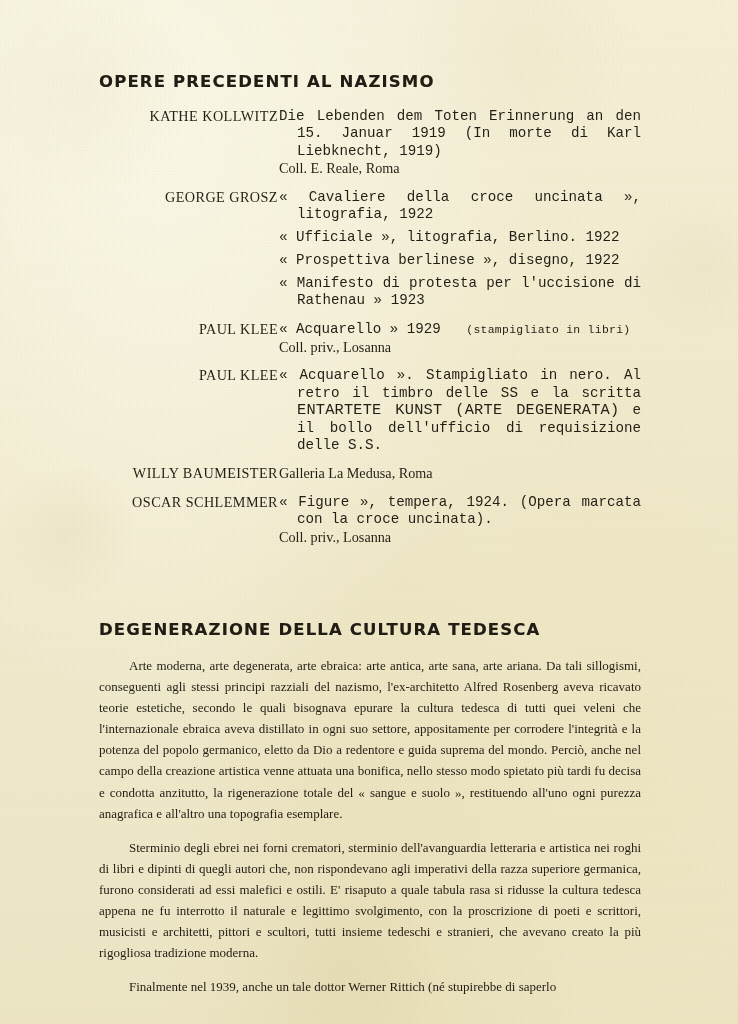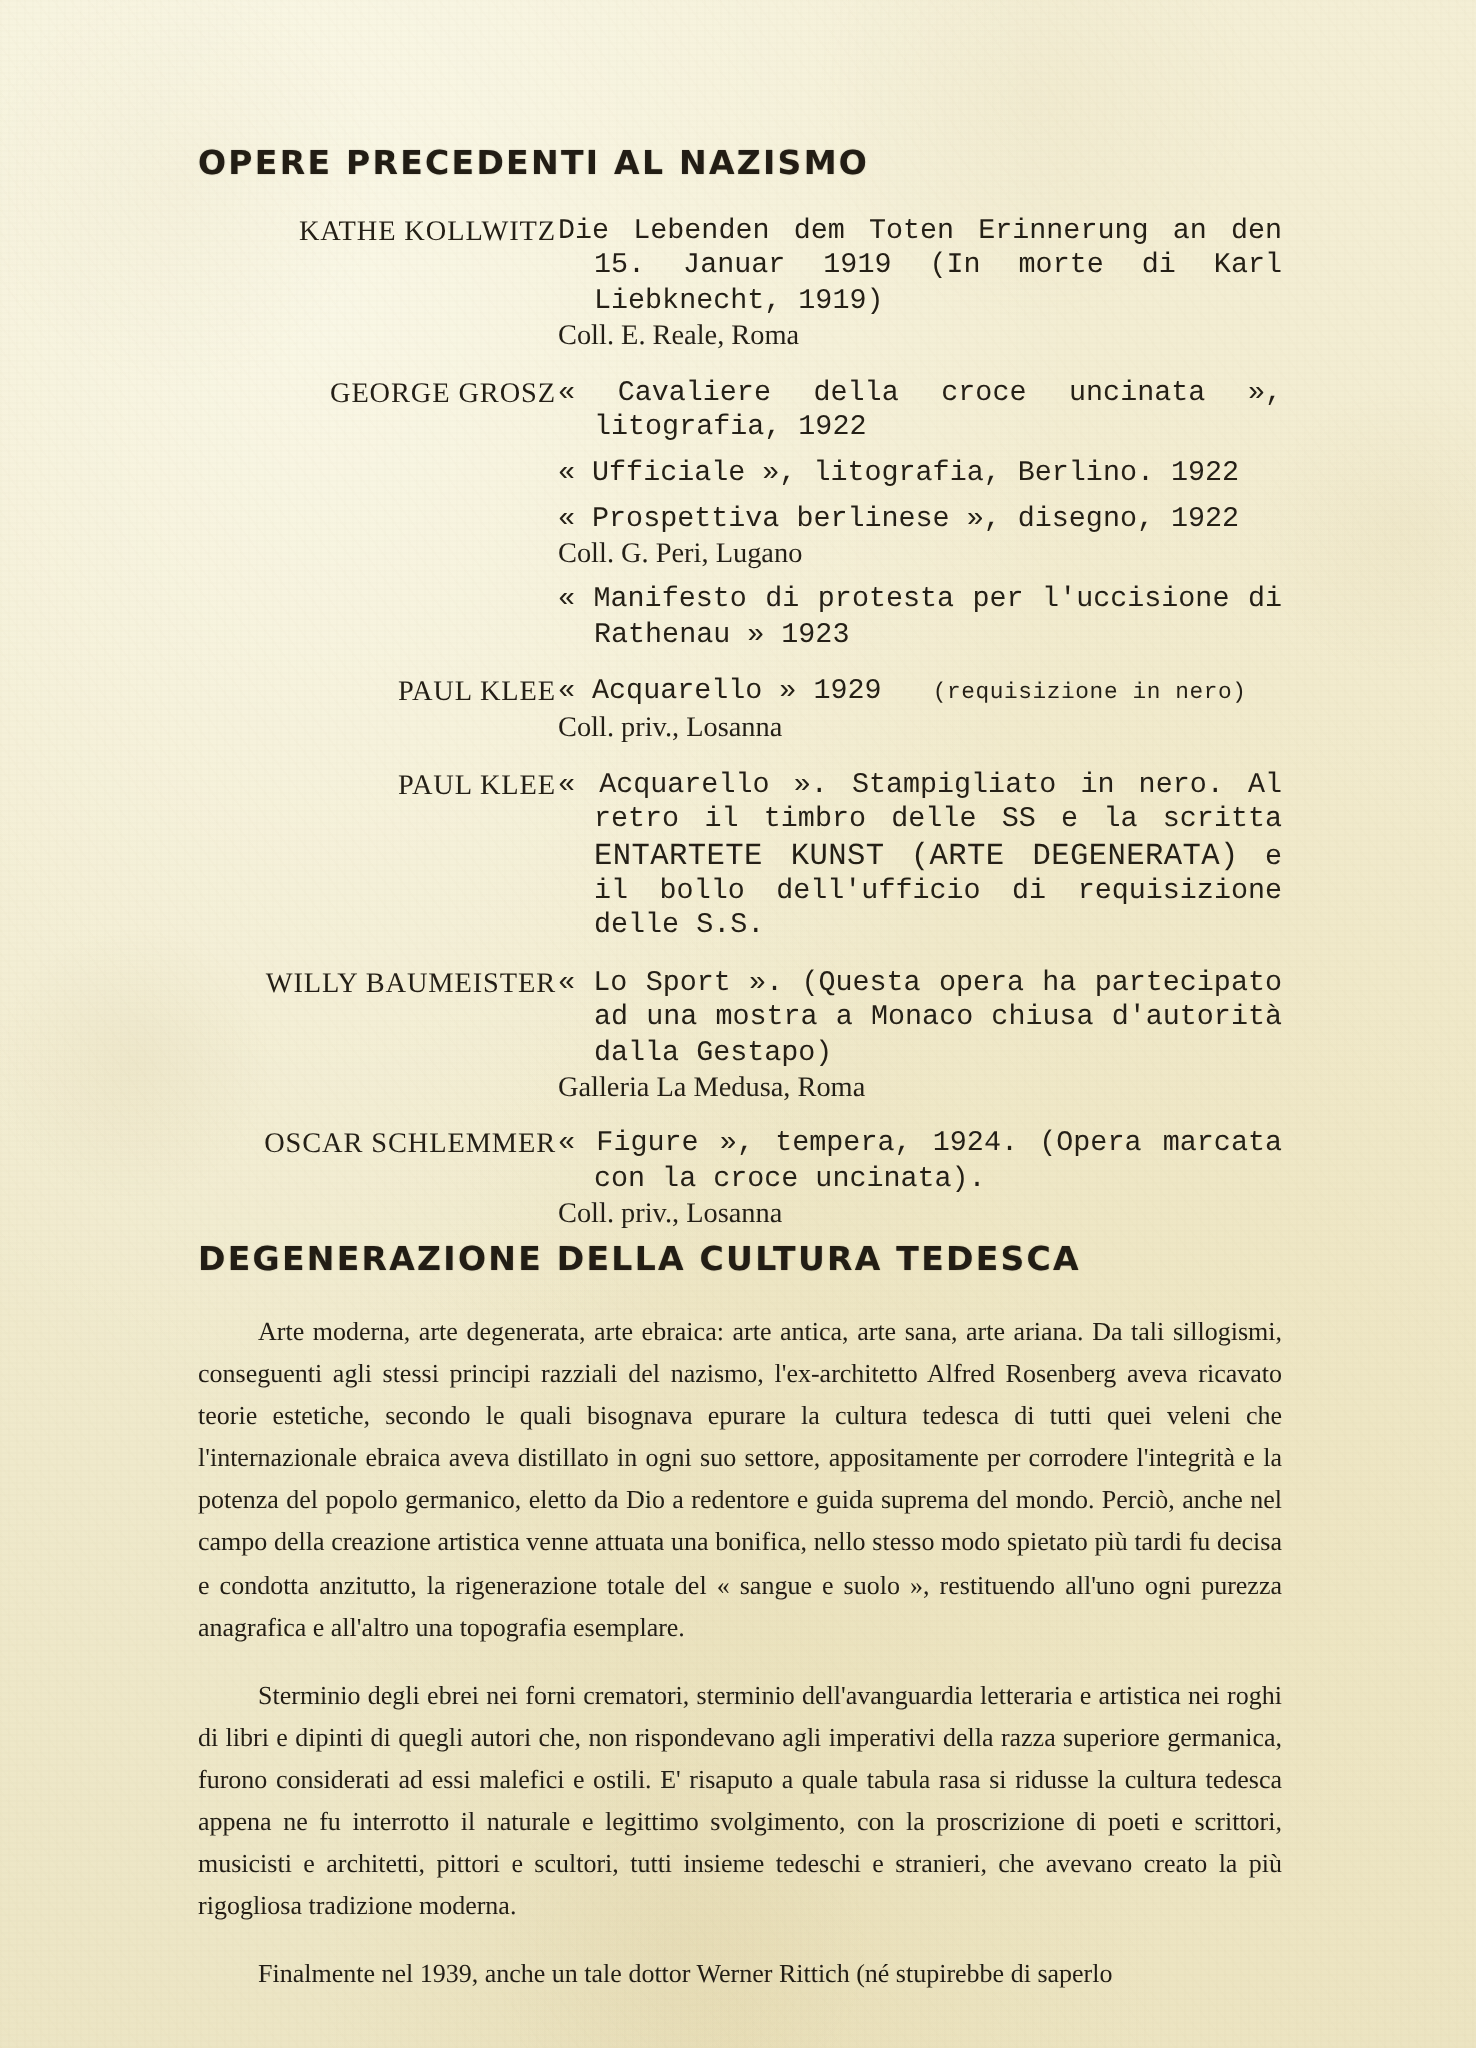--- a/index.html
+++ b/index.html
@@ -176,52 +176,50 @@
         <div class="entry-artist">GEORGE GROSZ</div>
         <div class="entry-works">
           <div class="work">
             <span class="work-title">« Cavaliere della croce uncinata », litografia, 1922</span>
           </div>
           <div class="work">
             <span class="work-title">« Ufficiale », litografia, Berlino. 1922</span>
           </div>
           <div class="work">
             <span class="work-title">« Prospettiva berlinese », disegno, 1922</span>
-            <span class="work-coll">Coll. G. Peri, Lugano</span>
           </div>
           <div class="work">
             <span class="work-title wrapjust">« Manifesto di protesta per l'uccisione di Rathenau » 1923</span>
           </div>
         </div>
       </div>
 
       <div class="entry">
         <div class="entry-artist">PAUL KLEE</div>
         <div class="entry-works">
           <div class="work">
-            <span class="work-title"><span>« Acquarello » 1929</span>&nbsp;&nbsp;&nbsp;<span class="small-note">(requisizione in nero)</span></span>
+            <span class="work-title"><span>« Acquarello » 1929</span>&nbsp;&nbsp;&nbsp;<span class="small-note">(stampigliato in libri)</span></span>
             <span class="work-coll">Coll. priv., Losanna</span>
           </div>
         </div>
       </div>
 
       <div class="entry">
         <div class="entry-artist">PAUL KLEE</div>
         <div class="entry-works">
           <div class="work">
             <span class="work-title wrapjust"><span>« Acquarello ». Stampigliato in nero. Al retro il timbro delle SS e la scritta </span><span class="caps-em">ENTARTETE KUNST</span><span> </span><span class="caps-em">(ARTE DEGENERATA)</span><span> e il bollo dell'ufficio di requisizione delle S.S.</span></span>
           </div>
         </div>
       </div>
 
       <div class="entry">
         <div class="entry-artist">WILLY BAUMEISTER</div>
         <div class="entry-works">
           <div class="work">
-            <span class="work-title wrapjust">« Lo Sport ». (Questa opera ha partecipato ad una mostra a Monaco chiusa d'autorità dalla Gestapo)</span>
             <span class="work-coll">Galleria La Medusa, Roma</span>
           </div>
         </div>
       </div>
 
 
       <div class="entry">
         <div class="entry-artist">OSCAR SCHLEMMER</div>
         <div class="entry-works">
           <div class="work">

